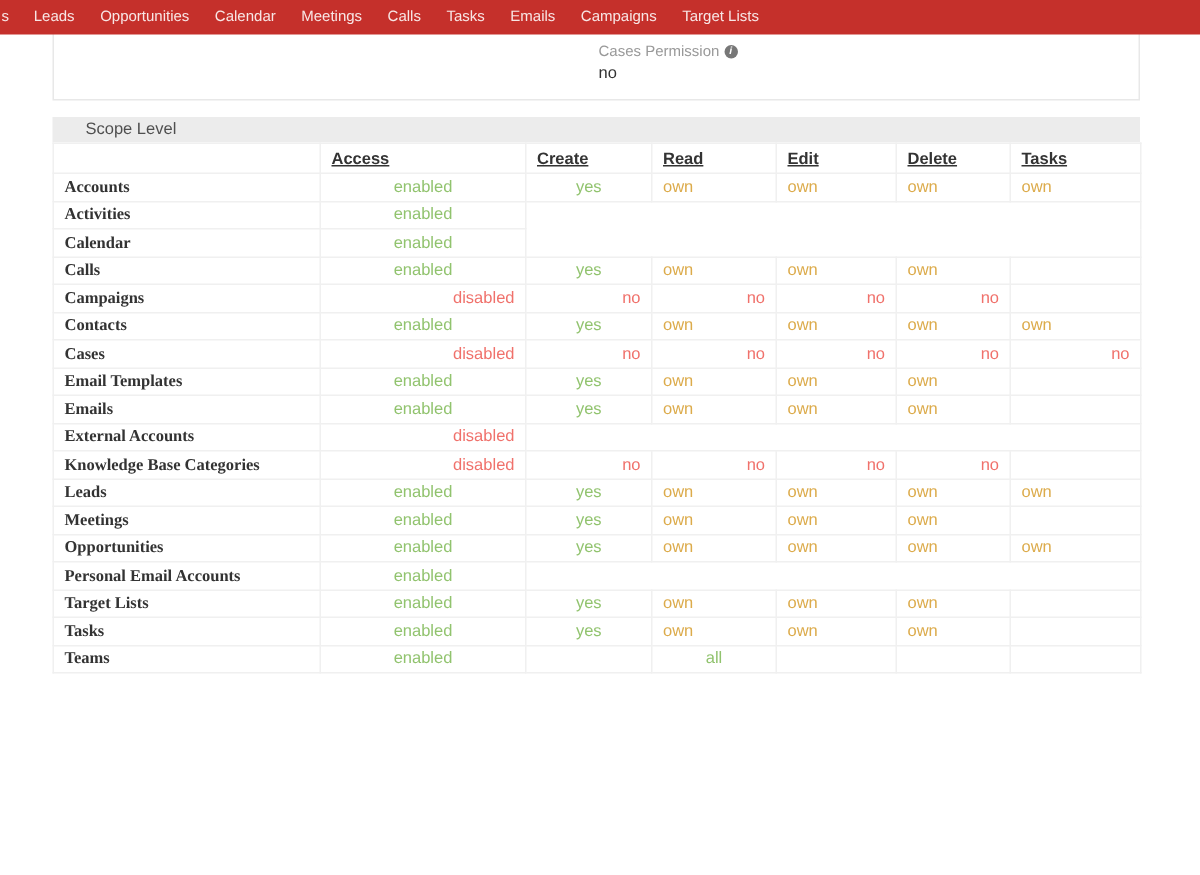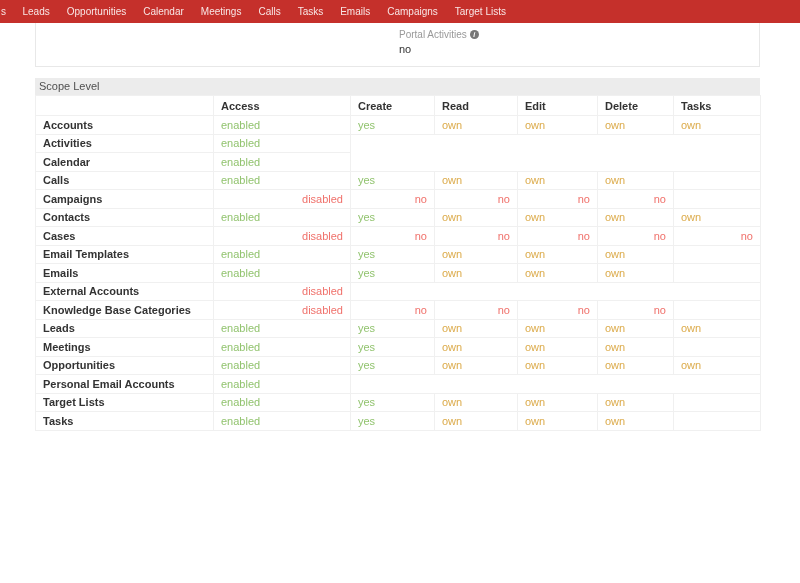--- a/index.html
+++ b/index.html
@@ -21,42 +21,42 @@
   .field-cell { position: absolute; left: 363px; top: 28px; }
   .field-label { font-size: 10px; color: var(--label-muted, #999); }
   .info-icon { display: inline-block; width: 9px; height: 9px; border-radius: 50%;
     background: #777; color: #fff; font-size: 7px; line-height: 9px; text-align: center;
     font-style: italic; font-weight: bold; vertical-align: 1px; margin-left: 3px; cursor: pointer; }
   .field-value { font-size: 11px; color: var(--text-dark, #333); margin-top: 3px; }
 
   
   .scope-panel { position: absolute; left: 35px; top: 78px; width: 725px; }
   .panel-heading { background: var(--panel-heading-bg, #ececec); color: #4f4f4f;
-    font-size: 11px; height: 17px; line-height: 17px; padding: 0 4px; }
+    font-size: 11px; height: 17px; line-height: 17px; padding: 0 22px; }
   table { width: 725px; border-collapse: collapse; table-layout: fixed; background: #fff; }
   th, td { border: 1px solid var(--table-border, #f0f0f0); text-align: left;
     padding: 0 7px; font-size: 11px; white-space: nowrap; overflow: hidden; }
-  th { height: 20px; font-weight: 600; color: var(--text-dark, #333); }
+  th { height: 20px; font-weight: 600; color: var(--text-dark, #333); text-decoration: underline; }
   td { height: 18.5px; color: var(--text-dark, #333); }
-  td.scope-name { font-weight: 600; }
-  td.success { color: var(--success, #91c36e); }
+  td.scope-name { font-weight: 600; font-family: Liberation Serif, serif; }
+  td.success { color: var(--success, #91c36e); text-align: center; }
   td.danger  { color: var(--danger, #f0716b); text-align: right; }
   td.warning { color: var(--warning, #dcab4b); }
   td.span-cell.no-top    { border-top-style: hidden; }
   td.span-cell.no-bottom { border-bottom-style: hidden; }
 </style>
 </head>
 <body>
 
 <div class="page">
 
   <div class="top-panel">
     <div class="field-cell">
       <div class="field-label">
-        <span>Portal Activities</span><span class="info-icon">i</span>
+        <span>Cases Permission</span><span class="info-icon">i</span>
       </div>
       <div class="field-value">no</div>
     </div>
   </div>
 
   <div class="scope-panel">
     <div class="panel-heading">Scope Level</div>
     <table>
       <colgroup>
         <col style="width:178px">
@@ -209,20 +209,29 @@
           </tr>
           <tr>
             <td class="scope-name">Tasks</td>
             <td class="success">enabled</td>
             <td class="success">yes</td>
             <td class="warning">own</td>
             <td class="warning">own</td>
             <td class="warning">own</td>
             <td></td>
           </tr>
+          <tr>
+            <td class="scope-name">Teams</td>
+            <td class="success">enabled</td>
+            <td></td>
+            <td class="success">all</td>
+            <td></td>
+            <td></td>
+            <td></td>
+          </tr>
         </tbody>
     </table>
   </div>
 
   <nav class="navbar">
     <ul id="nav-list">
         <li class="partial">s</li>
         <li>Leads</li>
         <li>Opportunities</li>
         <li>Calendar</li>

